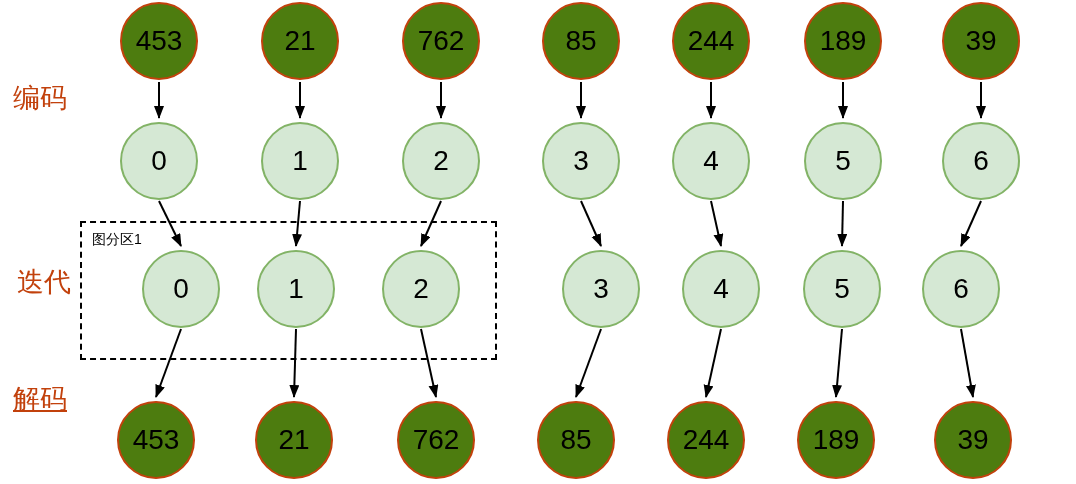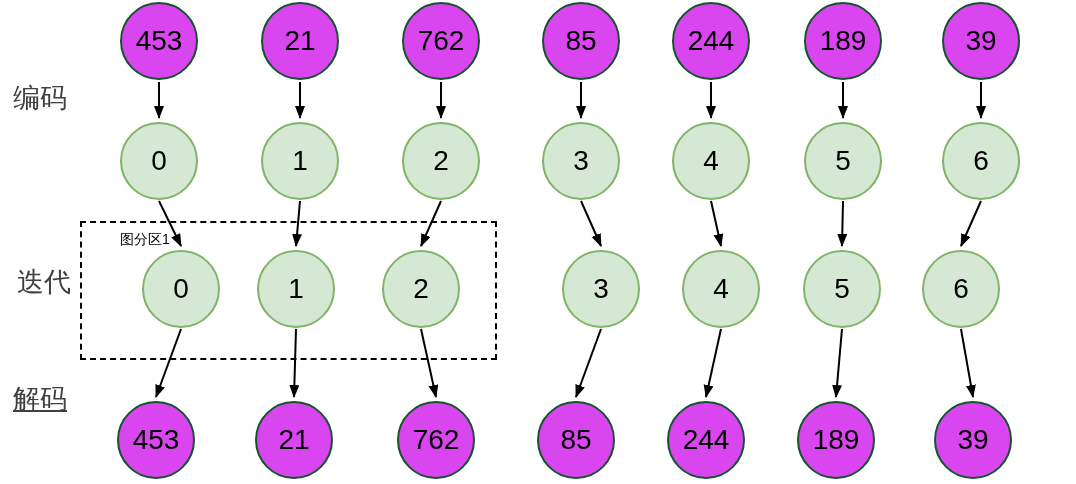--- a/index.html
+++ b/index.html
@@ -11,56 +11,56 @@
   .canvas {
     position: relative;
     width: 1076px;
     height: 484px;
     background: #ffffff;
     overflow: hidden;
   }
   .stage-label {
     position: absolute;
     font-size: 27px;
-    color: #404040;
+    color: #c2410c;
     line-height: 30px;
     white-space: nowrap;
   }
   #lbl-encode  { left: 13px; top: 83px; }
   #lbl-iterate { left: 17px; top: 267px; font-family: Liberation Serif, serif; }
   #lbl-decode  { left: 13px; top: 384px; text-decoration: underline; }
   .partition {
     position: absolute;
     border: 2px dashed #000000;
     box-sizing: border-box;
     background: transparent;
   }
   #part-1 { left: 80px;  top: 221px; width: 417px; height: 139px; }
   #part-2 { left: 526px; top: 220px; width: 537px; height: 142px; }
   .part-label {
     position: absolute;
     font-size: 14px;
     color: #000000;
     white-space: nowrap;
   }
-  .pl-left  { left: 10px;  top: 8px; margin-left: 28px; }
+  .pl-left  { left: 10px;  top: 8px; }
   .pl-right { right: 10px; top: 8px; }
   .node {
     position: absolute;
     width: 78px;
     height: 78px;
     border-radius: 50%;
     box-sizing: border-box;
     display: flex;
     align-items: center;
     justify-content: center;
     font-size: 28px;
     color: #000000;
   }
-  .node.blue  { background: #d946ef; border: 2px solid #14532d; }
+  .node.blue  { background: #4d7c0f; border: 2px solid #c2410c; }
   .node.green { background: #d5e8d4; border: 2px solid #82b366; }
   #edges {
     position: absolute;
     left: 0; top: 0;
     width: 1076px;
     height: 484px;
     pointer-events: none;
   }
 </style>
 </head>

